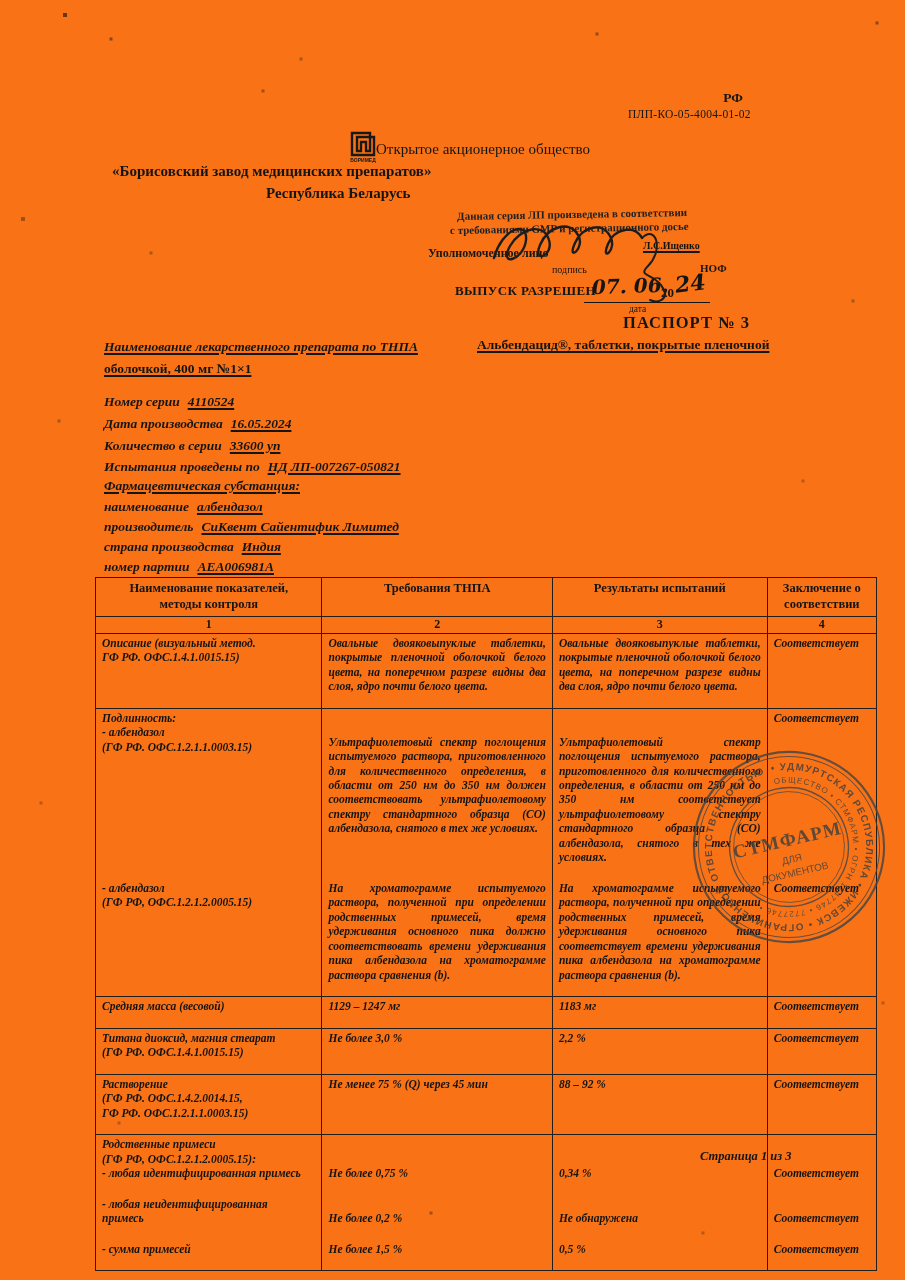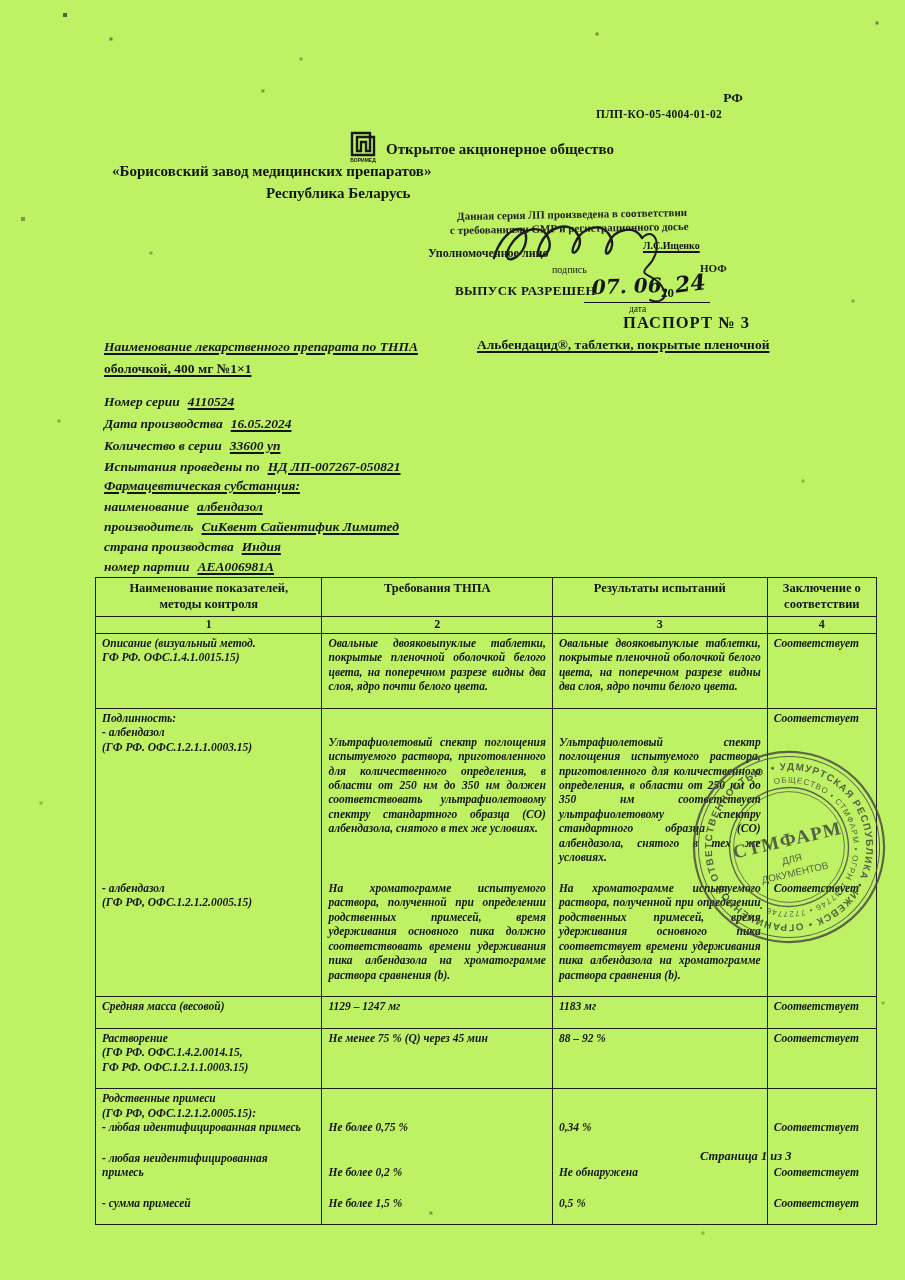--- a/index.html
+++ b/index.html
@@ -1,26 +1,26 @@
 <!DOCTYPE html>
 <html lang="ru"><head>
 <meta charset="utf-8">
 <style>
   html,body{margin:0;padding:0;background:#e8e8e6;}
-  .page{position:relative;width:905px;height:1280px;margin:0 auto;background:#bef264;
+  .page{position:relative;width:905px;height:1280px;margin:0 auto;background:#f97316;
         font-family:"Liberation Serif","DejaVu Serif",serif;color:#151515;overflow:hidden;}
   .abs{position:absolute;}
   .b{font-weight:700;}
   .i{font-style:italic;}
   .u{text-decoration:underline;text-decoration-thickness:1.5px;text-underline-offset:2px;}
   .hand{font-family:"DejaVu Serif",serif;font-style:italic;font-weight:700;}
   
   .rf{left:673px;top:90px;width:120px;text-align:center;font-size:13.5px;font-weight:700;}
-  .formcode{left:596px;top:108px;font-size:11.5px;font-weight:700;letter-spacing:.3px;}
-  .company1{left:386px;top:141px;font-size:15px;font-weight:700;}
+  .formcode{left:628px;top:108px;font-size:11.5px;font-weight:400;letter-spacing:.3px;}
+  .company1{left:376px;top:141px;font-size:15px;font-weight:400;}
   .company2{left:112px;top:163px;font-size:15px;font-weight:700;}
   .company3{left:266px;top:185px;font-size:15px;font-weight:700;}
   .logo{left:344px;top:127px;}
   .gmp1{left:457px;top:208px;font-size:11px;font-weight:600;transform:rotate(-1deg);color:#222;}
   .gmp2{left:450px;top:222px;font-size:11px;font-weight:600;transform:rotate(-1deg);color:#222;}
   .authlabel{left:428px;top:246px;font-size:12px;font-weight:700;}
   .authname{left:643px;top:240px;font-size:10px;font-weight:700;}
   .sigcap{left:552px;top:264px;font-size:10px;}
   .nof{left:700px;top:262px;font-size:11px;font-weight:700;}
   .release{left:455px;top:283px;font-size:13px;font-weight:700;letter-spacing:.4px;}
@@ -186,20 +186,27 @@
             <td class="c3">На хроматограмме испытуемого раствора, полученной при определении родственных примесей, время удерживания основного пика соответствует времени удерживания пика албендазола на хроматограмме раствора сравнения (b).</td>
             <td class="c4">Соответствует</td>
           </tr>
           <tr>
             <td class="c1">Средняя масса (весовой)</td>
             <td class="c2">1129 – 1247 мг</td>
             <td class="c3">1183 мг</td>
             <td class="c4">Соответствует</td>
           </tr>
           <tr>
+            <td class="c1">Титана диоксид, магния стеарат
+(ГФ РФ. ОФС.1.4.1.0015.15)</td>
+            <td class="c2">Не более 3,0 %</td>
+            <td class="c3">2,2 %</td>
+            <td class="c4">Соответствует</td>
+          </tr>
+          <tr>
             <td class="c1">Растворение
 (ГФ РФ. ОФС.1.4.2.0014.15,
 ГФ РФ. ОФС.1.2.1.1.0003.15)</td>
             <td class="c2">Не менее 75 % (Q) через 45 мин</td>
             <td class="c3">88 – 92 %</td>
             <td class="c4">Соответствует</td>
           </tr>
           <tr class="no-bottom vbottom">
             <td class="c1">Родственные примеси
 (ГФ РФ, ОФС.1.2.1.2.0005.15):

